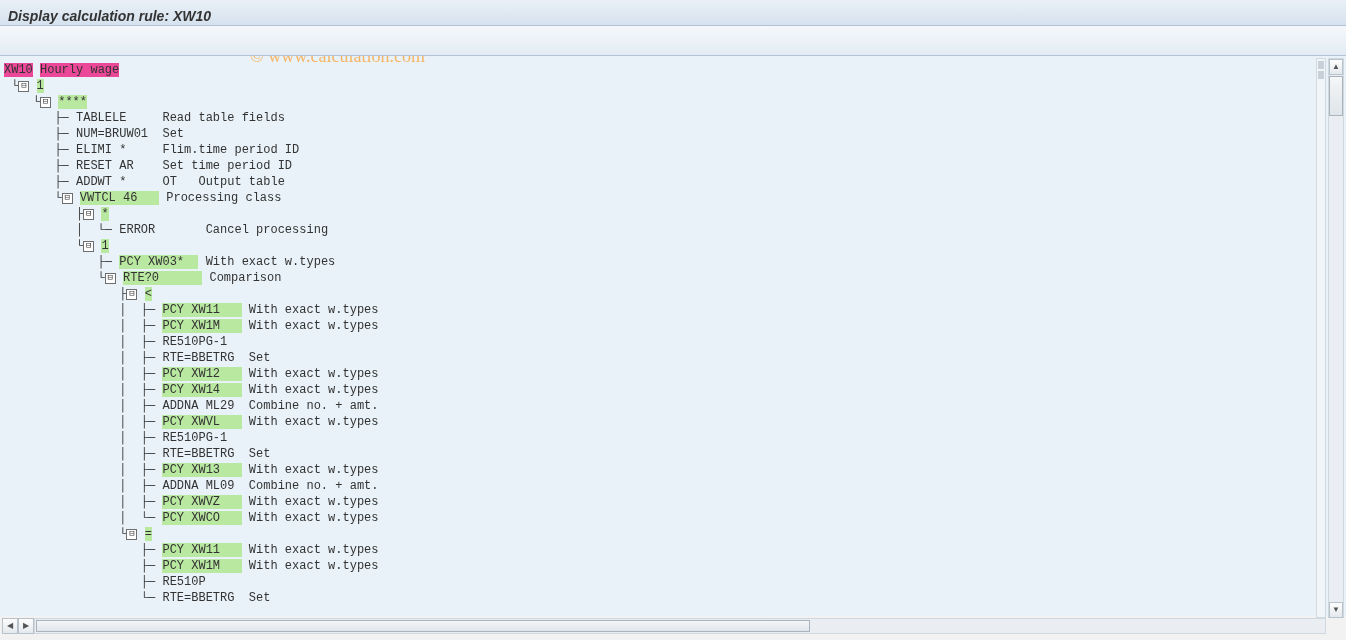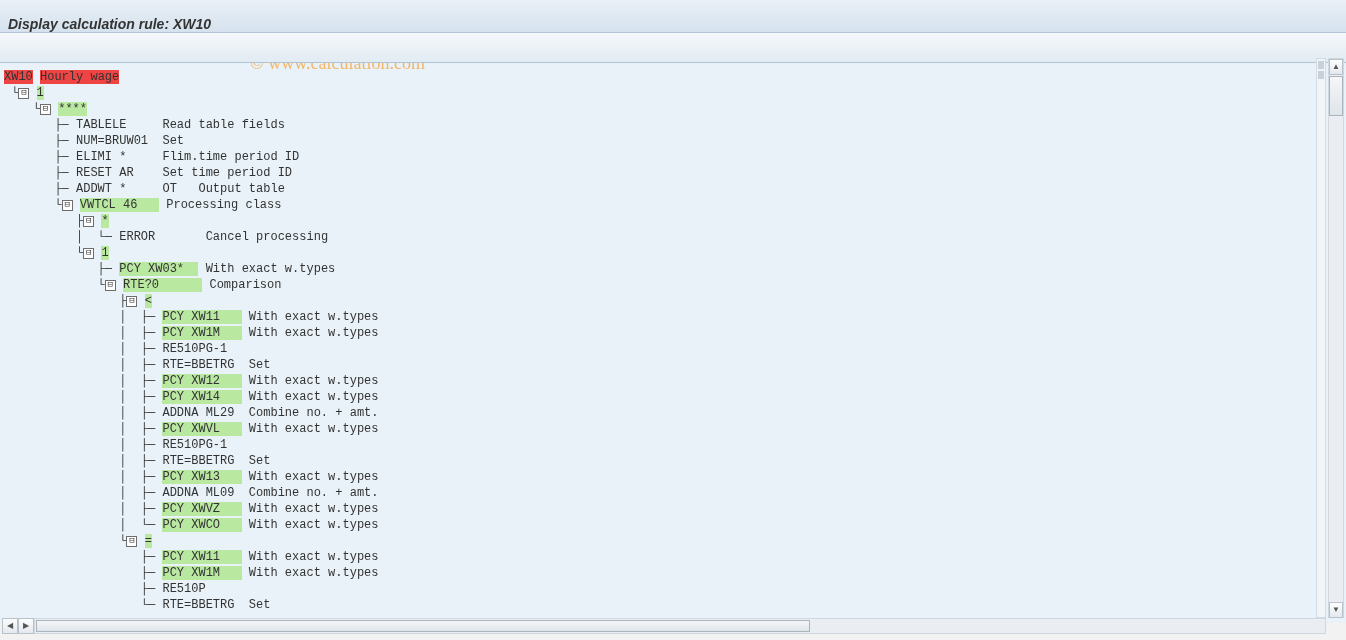--- a/index.html
+++ b/index.html
@@ -9,21 +9,21 @@
     background: #f2f2f2;
     width: 1346px;
     height: 640px;
     overflow: hidden;
     position: relative;
   }
   .title-bar {
     background: linear-gradient(to bottom, #eaf0f6, #d5e2ee);
     height: 26px;
     border-bottom: 1px solid #b0c4d6;
-    padding: 16px 8px;
+    padding: 8px 8px;
   }
   .title-bar .title {
     font-weight: bold;
     font-style: italic;
     font-size: 14px;
     color: #333;
   }
   .toolbar {
     background: linear-gradient(to bottom, #f5f8fb, #e2ebf3);
     height: 30px;
@@ -48,21 +48,21 @@
   .tree {
     padding: 6px 0 0 4px;
     font-family: "Courier New", monospace;
     font-size: 12px;
     line-height: 16px;
     white-space: pre;
     color: #333;
     height: 100%;
     overflow: auto;
   }
-  .hl-yellow { background: #ef4444; }
+  .hl-yellow { background: #ec4899; }
   .hl-green  { background: #b9e8a1; }
   .expander {
     display: inline-block;
     width: 11px;
     height: 11px;
     border: 1px solid #6d6d6d;
     background: #fff;
     text-align: center;
     line-height: 8px;
     font-size: 9px;

